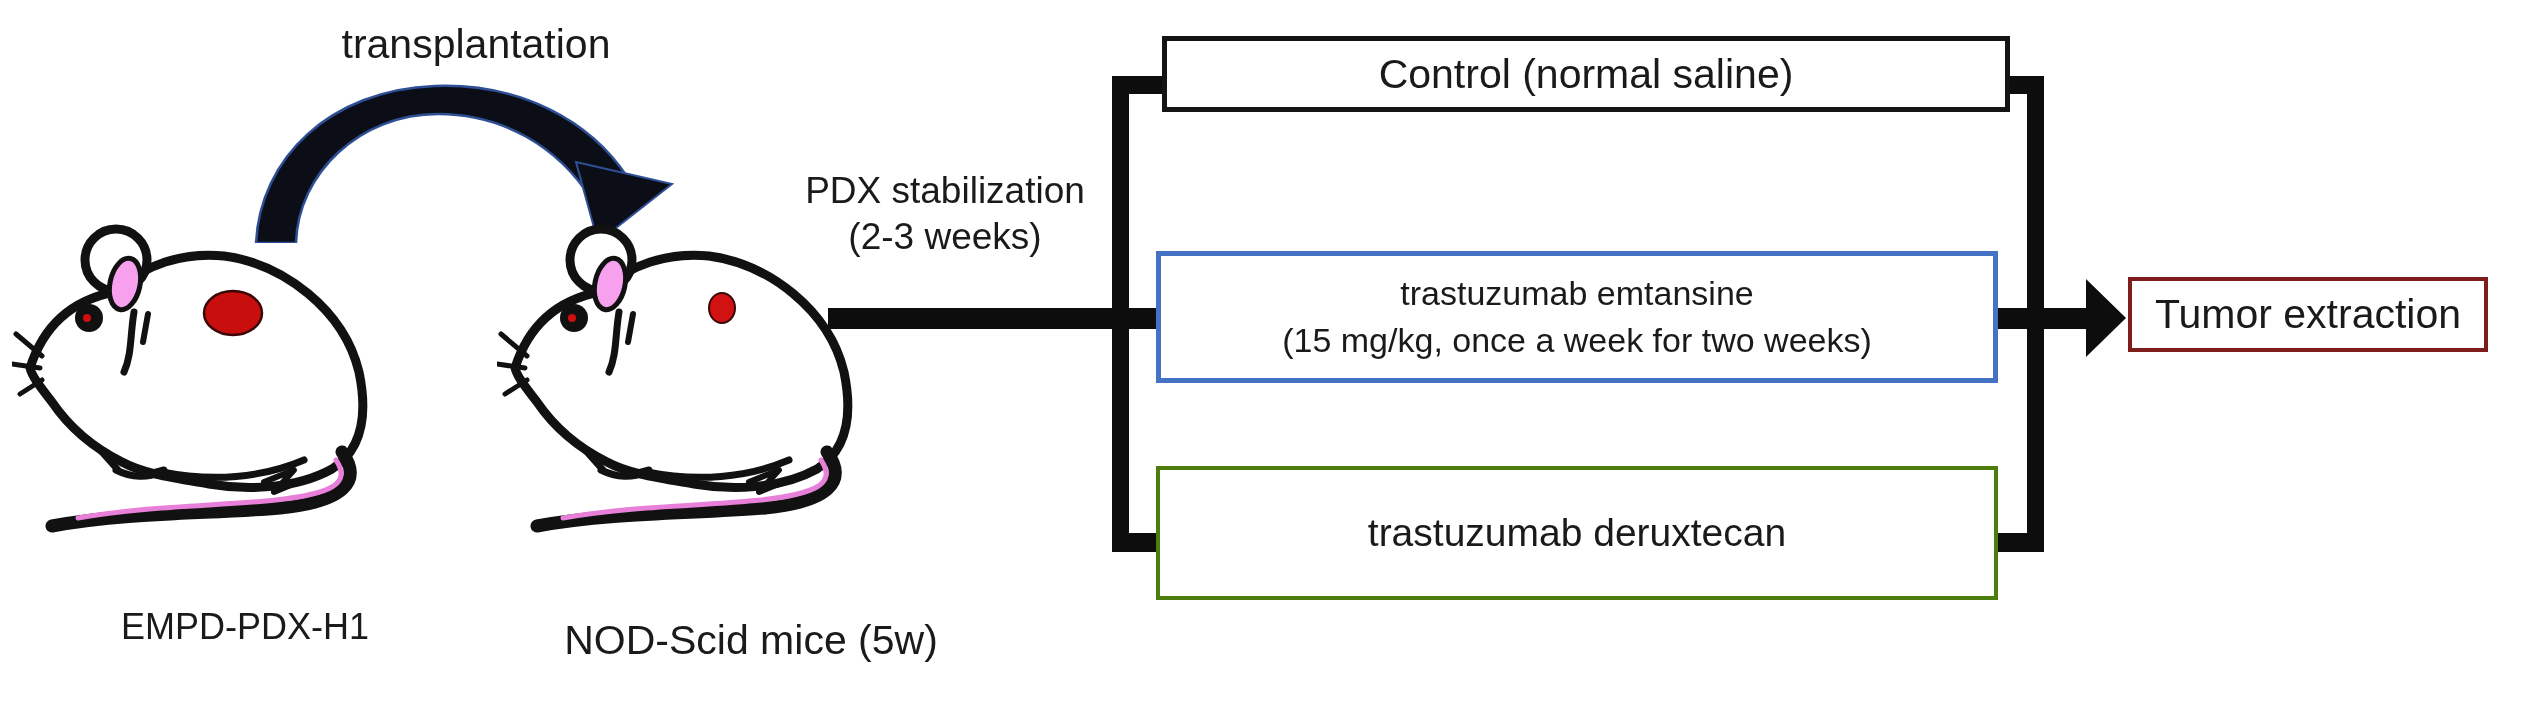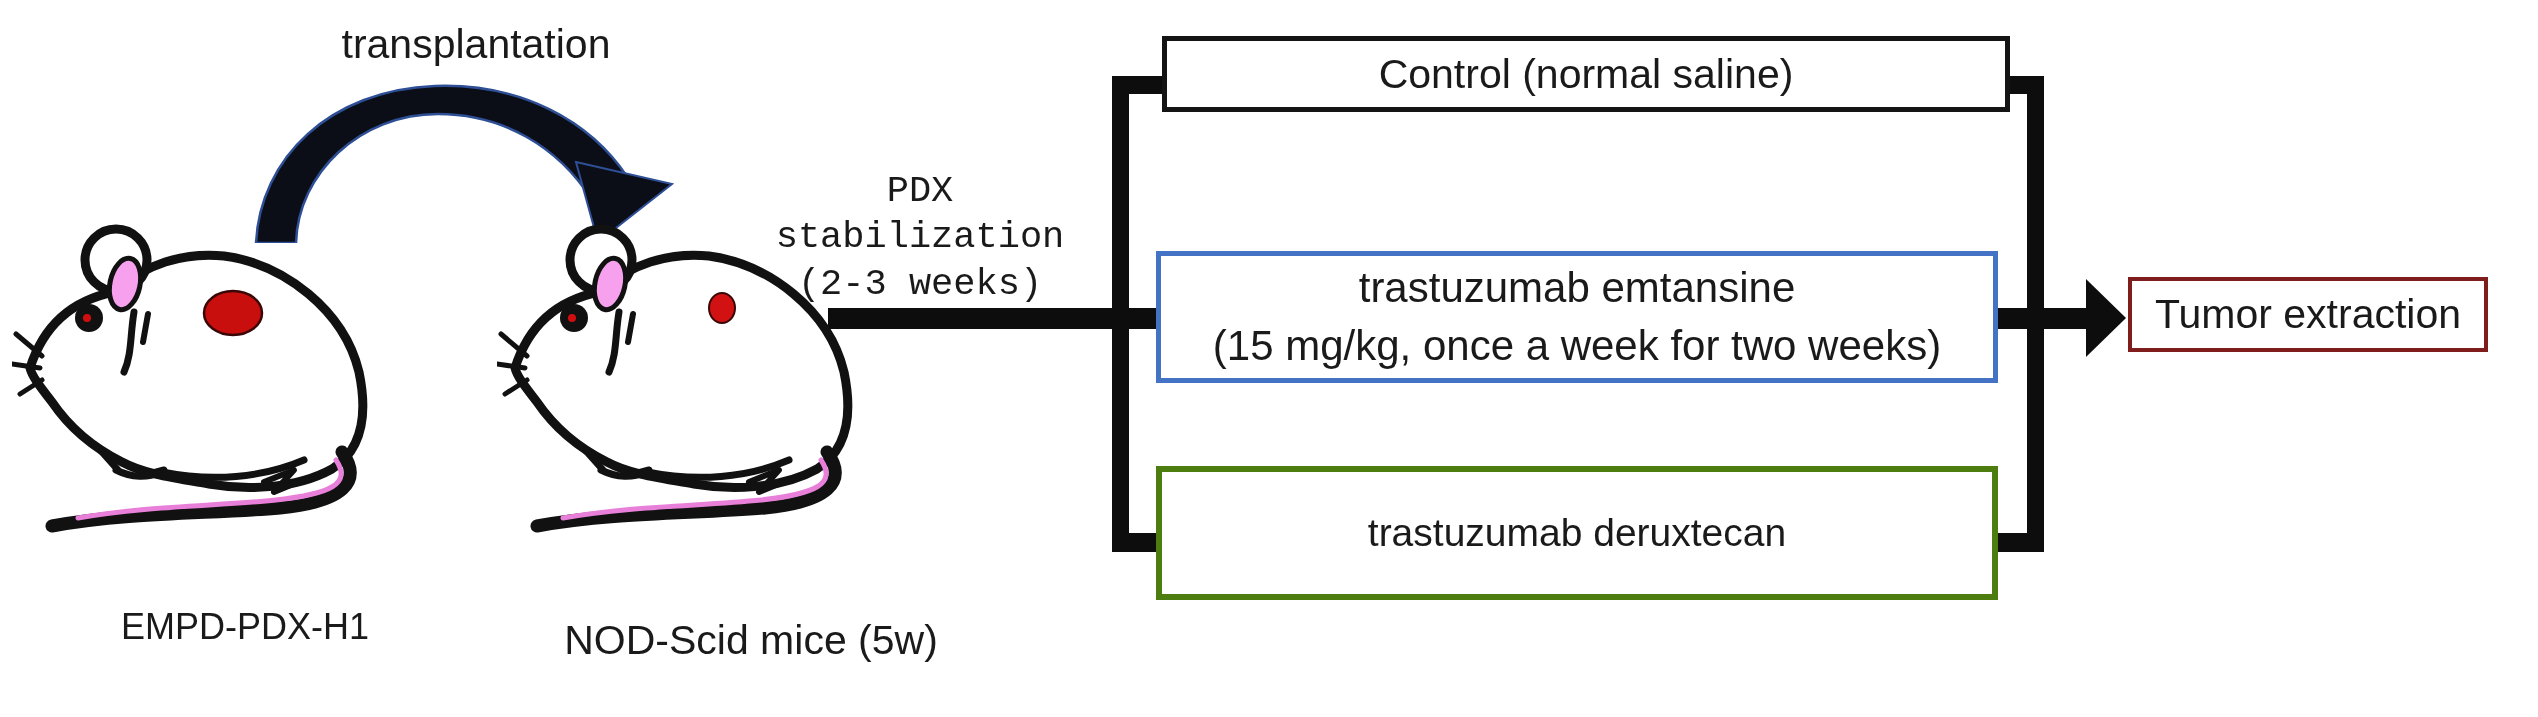--- a/index.html
+++ b/index.html
@@ -4,21 +4,21 @@
 <style>
   html,body{margin:0;padding:0;background:#fff;}
   .canvas{
     position:relative;width:2538px;height:717px;background:#ffffff;overflow:hidden;
     font-family:"Liberation Sans", sans-serif;color:#1a1a1a;
   }
   .abs{position:absolute;}
   .ctr{text-align:center;}
   
   .transplant-label{left:326px;top:22px;width:300px;font-size:41px;line-height:1.1;}
-  .pdx-label{left:755px;top:168px;width:330px;font-size:37px;line-height:1.25;font-family:Liberation Mono, monospace;}
+  .pdx-label{left:780px;top:168px;width:330px;font-size:37px;line-height:1.25;}
   .donor-label{left:35px;top:606px;width:420px;font-size:36px;line-height:1.15;}
   .donor-label i{font-style:italic;}
   .recipient-label{left:551px;top:618px;width:400px;font-size:41px;line-height:1.1;}
   .observation-label{left:1300px;top:604px;width:400px;font-size:40px;line-height:1.1;}
   
   .line{background:#0d0d0d;z-index:1;}
   .flow-main{left:828px;top:308px;width:332px;height:21px;}
   .lbar{left:1112px;top:76px;width:17px;height:476px;}
   .lstub-top{left:1112px;top:76px;width:54px;height:18px;}
   .lstub-bot{left:1112px;top:533px;width:50px;height:19px;}
@@ -27,22 +27,22 @@
   .rstub-bot{left:1993px;top:533px;width:51px;height:19px;}
   .flow-out{left:1996px;top:308px;width:90px;height:21px;}
   .arrowhead-right{
     left:2086px;top:279px;width:0;height:0;z-index:1;
     border-left:40px solid #0d0d0d;border-top:39px solid transparent;border-bottom:39px solid transparent;
   }
   
   .box{display:flex;flex-direction:column;justify-content:center;align-items:center;
        background:#fff;z-index:3;box-sizing:border-box;}
   .control-box{left:1162px;top:36px;width:848px;height:76px;border:5px solid #141414;font-size:41px;align-items:center;}
-  .tdm1-box{left:1156px;top:251px;width:842px;height:132px;border:5px solid #4472C4;font-size:42px;line-height:1.38;}
-  .tdxd-box{left:1156px;top:466px;width:842px;height:134px;border:6px solid #4d7c0f;font-size:39px;line-height:1.38;}
+  .tdm1-box{left:1156px;top:251px;width:842px;height:132px;border:5px solid #4472C4;font-size:34px;line-height:1.38;}
+  .tdxd-box{left:1156px;top:466px;width:842px;height:134px;border:4px solid #4d7c0f;font-size:39px;line-height:1.38;}
   .tumor-box{left:2128px;top:277px;width:360px;height:75px;border:4px solid #7f1d1d;font-size:41px;z-index:3;}
   
   .arc-svg{left:240px;top:58px;z-index:2;}
   .mouse1{left:12px;top:220px;z-index:2;}
   .mouse2{left:497px;top:220px;z-index:2;}
 </style>
 </head>
 <body>
 
 <div class="canvas">

